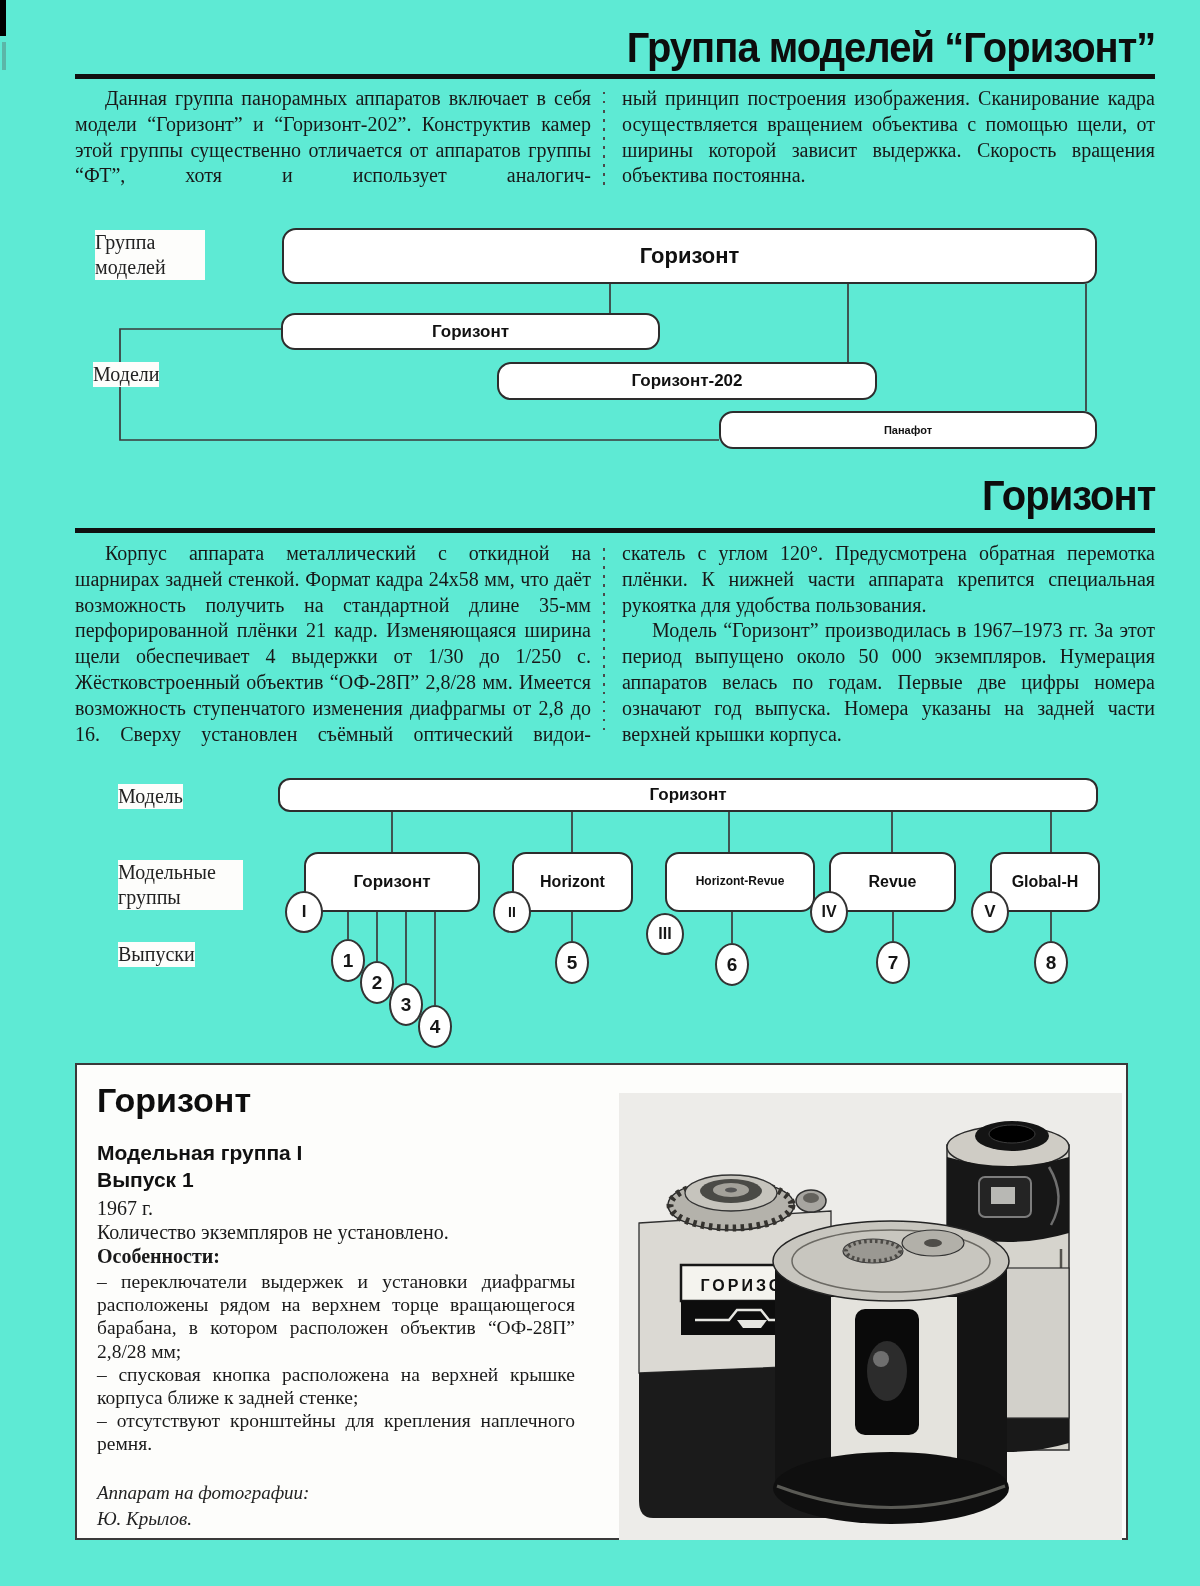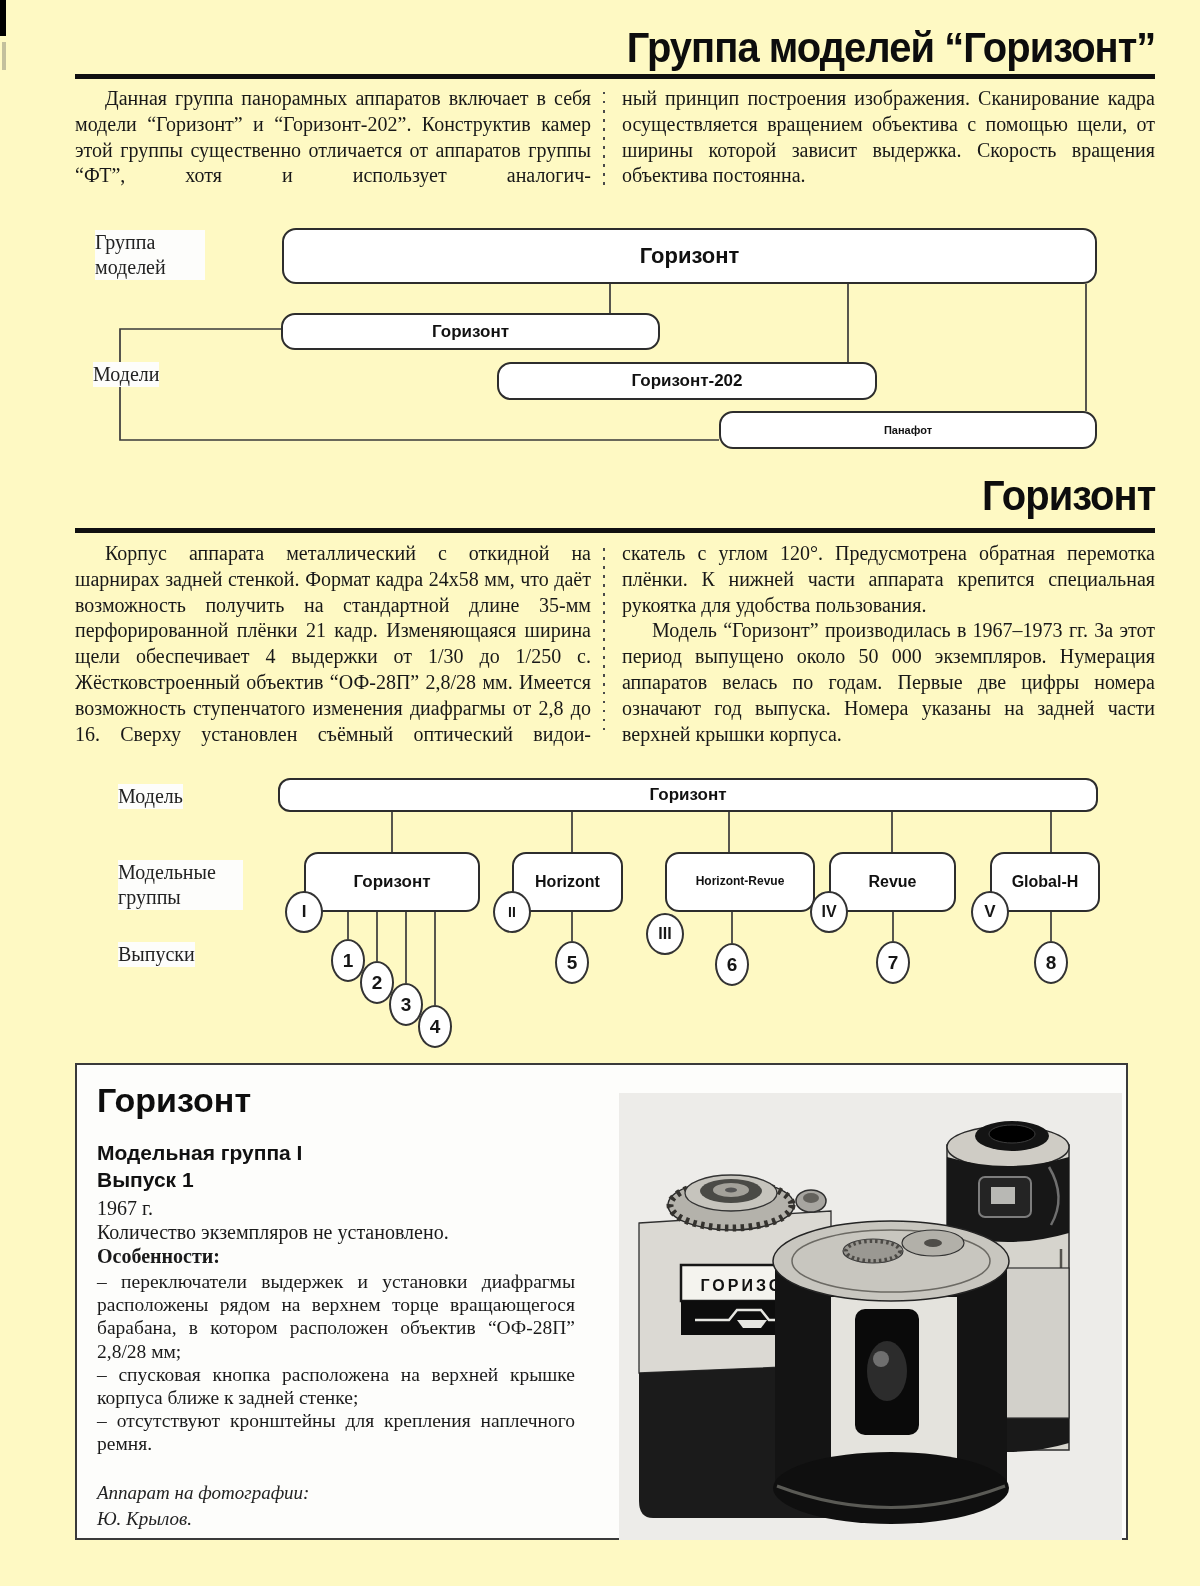--- a/index.html
+++ b/index.html
@@ -1,19 +1,19 @@
 <!DOCTYPE html>
 <html><head>
 <meta charset="utf-8">
 <style>
   * { margin:0; padding:0; box-sizing:border-box; }
   body { background:#888; font-family:"Liberation Serif", serif; }
   .page {
     position:relative; width:1200px; height:1586px;
-    background:#fef9c3; color:#1c1c1c; overflow:hidden;
+    background:#5eead4; color:#1c1c1c; overflow:hidden;
     margin:0 auto;
   }
   
   .artifact-bar { position:absolute; left:0; top:0; width:6px; height:36px; background:#000; }
   .artifact-smudge { position:absolute; left:2px; top:42px; width:4px; height:28px; background:#555; opacity:.35; }
 
   
   .sec-title { position:absolute; right:45px; text-align:right;
     font-family:"Liberation Sans", sans-serif; font-weight:bold; font-size:42px;
     letter-spacing:-1px; color:#0d0d0d; white-space:nowrap; }
@@ -119,21 +119,21 @@
     <p class="ind">Модель “Горизонт” производилась в 1967–1973 гг. За этот период выпущено около 50 000 экземпляров. Нумерация аппаратов велась по годам. Первые две цифры номера означают год выпуска. Номера указаны на задней части верхней крышки корпуса.</p>
   </div>
 
   <div class="dlabel" style="left:118px; top:784px;">Модель</div>
   <div class="dlabel" style="left:118px; top:860px; width:125px;">Модельные группы</div>
   <div class="dlabel" style="left:118px; top:942px;">Выпуски</div>
 
   <div class="dbox" style="left:278px; top:778px; width:820px; height:34px; font-size:17px; border-radius:12px;">Горизонт</div>
 
   <div class="dbox" style="left:304px; top:852px; width:176px; height:60px; font-size:17px;">Горизонт</div>
-  <div class="dbox" style="left:512px; top:852px; width:111px; height:60px; font-size:16px;text-align:center;">Horizont</div>
+  <div class="dbox" style="left:512px; top:852px; width:121px; height:60px; font-size:16px;text-align:center;">Horizont</div>
   <div class="dbox" style="left:665px; top:852px; width:150px; height:60px; font-size:12px; line-height:1.15; padding:0 6px;">Horizont-Revue</div>
   <div class="dbox" style="left:829px; top:852px; width:127px; height:60px; font-size:16px;">Revue</div>
   <div class="dbox" style="left:990px; top:852px; width:110px; height:60px; font-size:16px;">Global-H</div>
 
   <div class="circle" style="left:285px; top:891px; width:38px; height:42px; font-size:17px;">I</div>
   <div class="circle" style="left:493px; top:891px; width:38px; height:42px; font-size:14px;">II</div>
   <div class="circle" style="left:646px; top:913px; width:38px; height:42px; font-size:16px;">III</div>
   <div class="circle" style="left:810px; top:891px; width:38px; height:42px; font-size:16px;">IV</div>
   <div class="circle" style="left:971px; top:891px; width:38px; height:42px; font-size:17px;">V</div>
 

